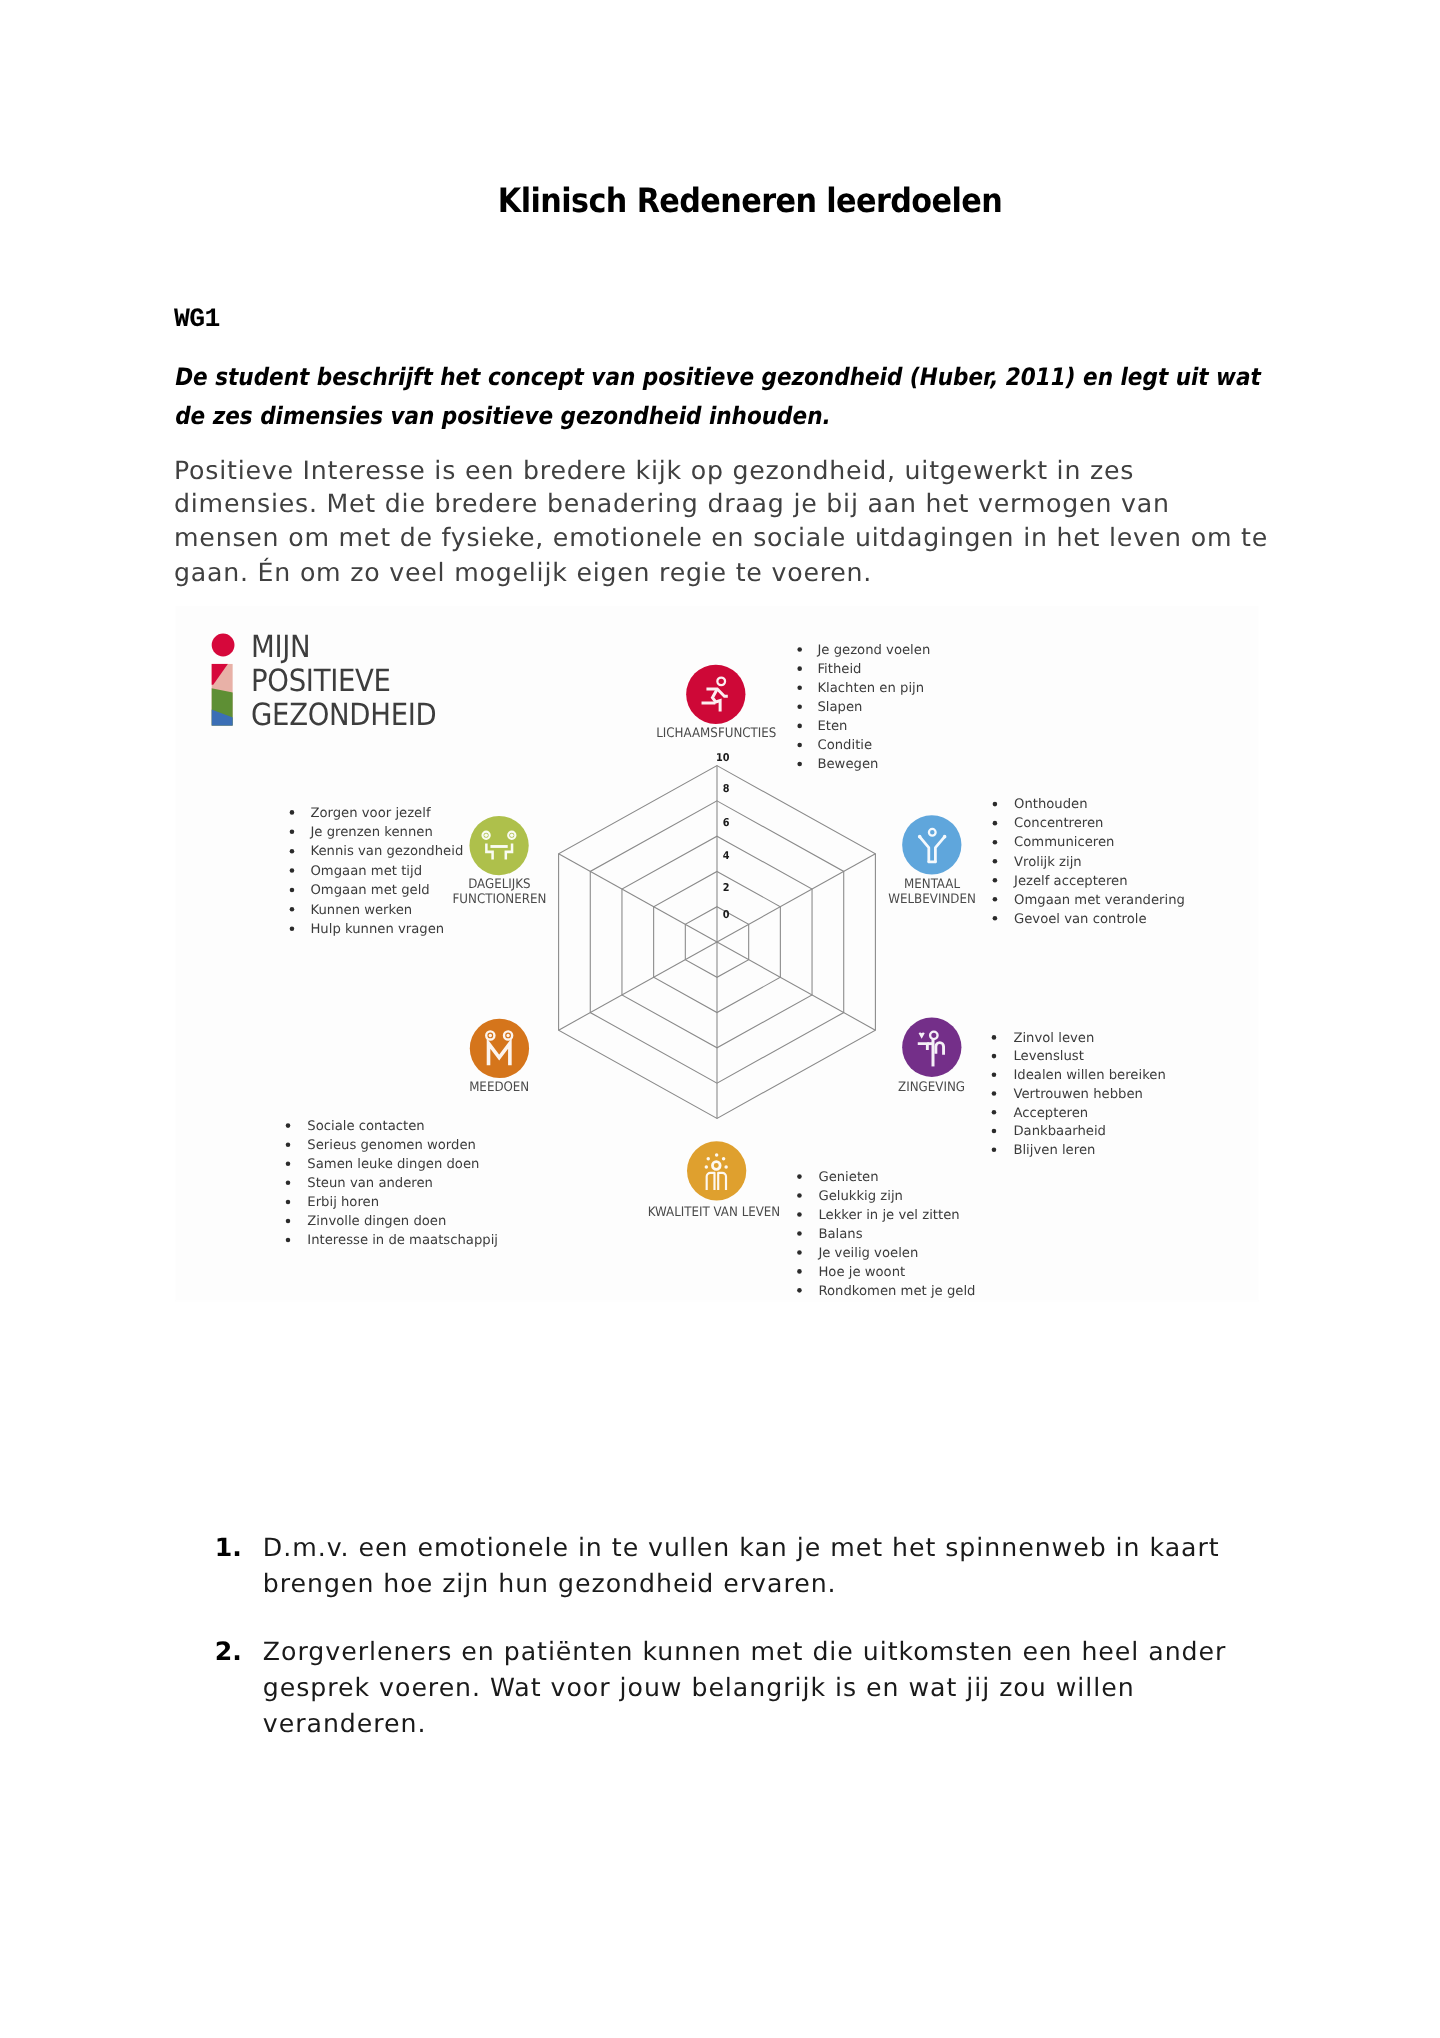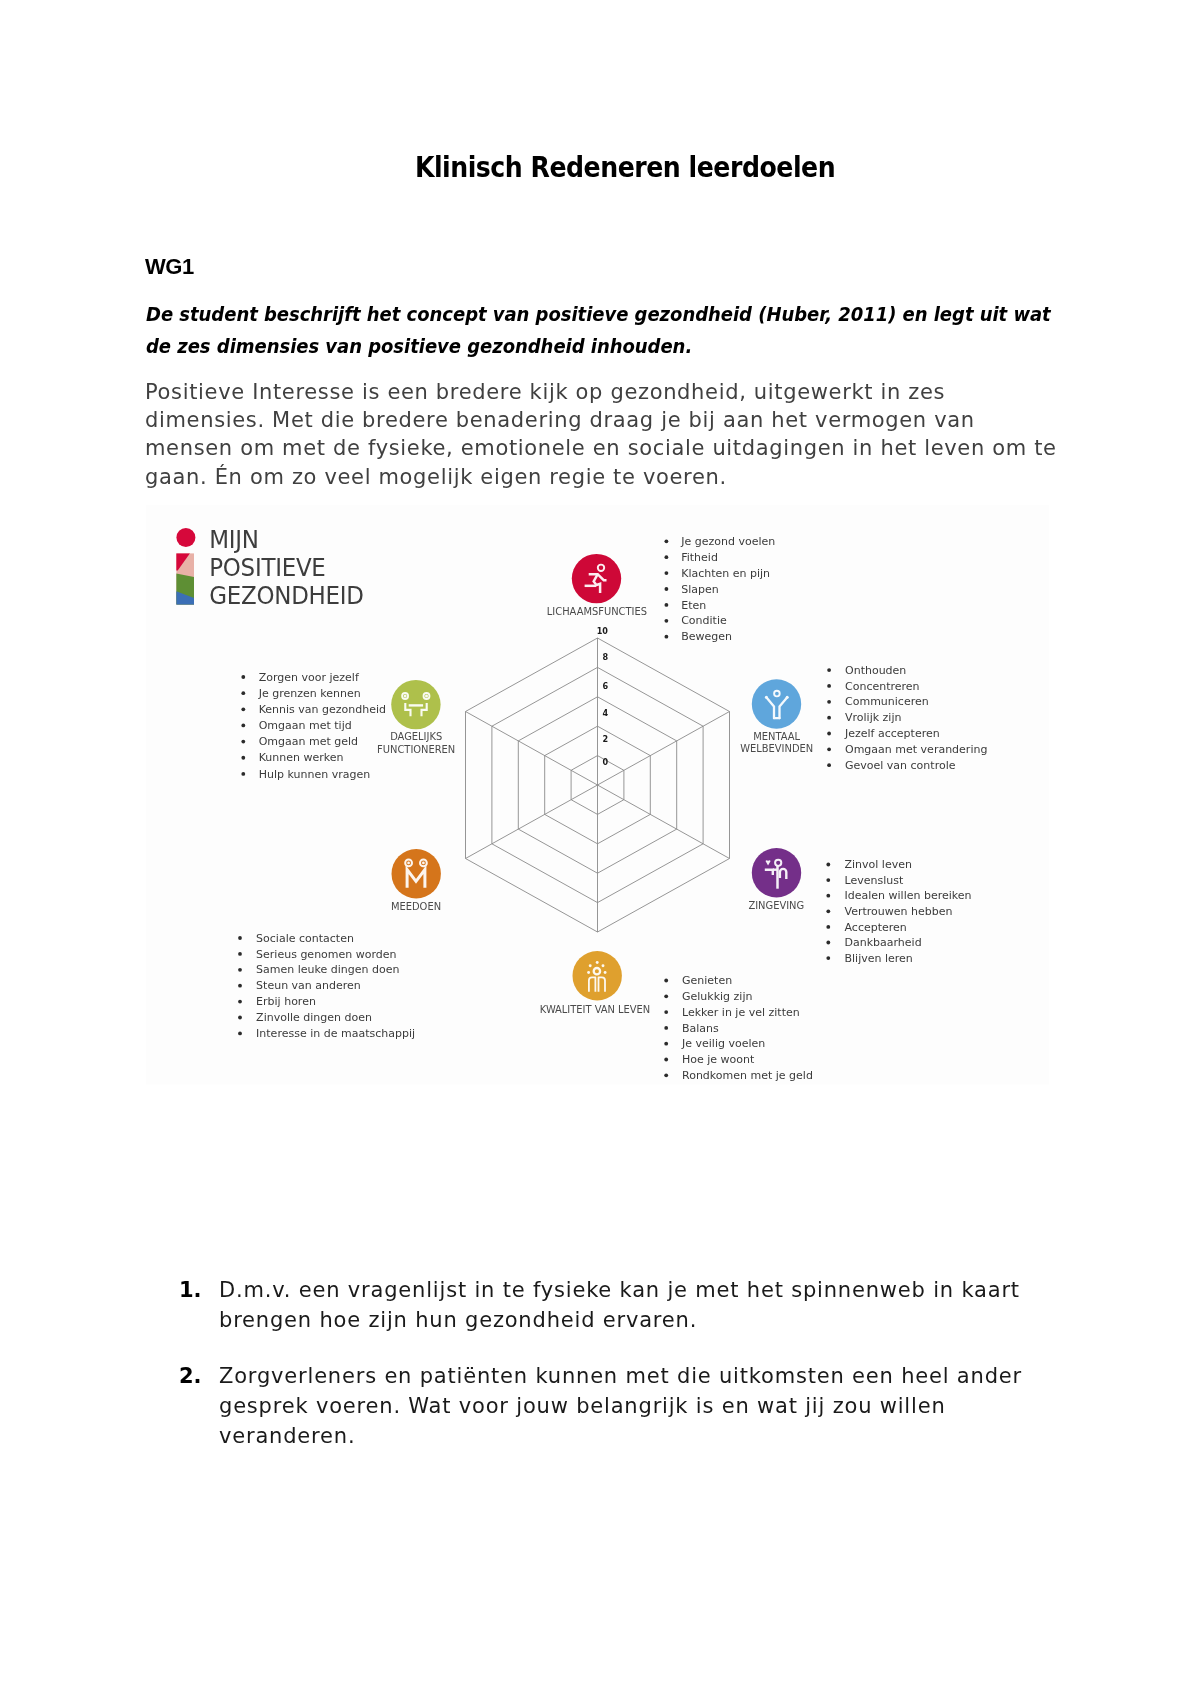--- a/index.html
+++ b/index.html
@@ -11,21 +11,21 @@
   }
   .page{position:absolute;left:0;top:0;width:1200px;height:1698px;background:#fff;}
 
   .doc-title{
     position:absolute;left:0;top:154px;width:1200px;text-align:center;
     font-family:"DejaVu Sans Condensed","DejaVu Sans",sans-serif;
     font-weight:bold;font-size:28px;line-height:28px;letter-spacing:-0.48px;color:#000;margin-left:25px;
   }
   .wg1{
     position:absolute;left:145px;top:256px;
-    font-family:Liberation Sans, sans-serif;
+    font-family:Liberation Mono, monospace;
     font-weight:bold;font-size:22px;line-height:22px;letter-spacing:-0.5px;color:#000;
   }
   .obj{
     position:absolute;left:146px;width:916px;
     font-family:"DejaVu Sans Condensed","DejaVu Sans",sans-serif;
     font-weight:bold;font-style:italic;font-size:20px;color:#000;
     line-height:31.5px;letter-spacing:-0.03px;
   }
   .obj1{top:299px;}
   .obj2{top:1195px;}
@@ -269,19 +269,19 @@
               <circle cx="97.3" cy="268.9" r="1.9" fill="#2b2b2b"></circle>
               <text x="112.7" y="272.5" font-family="DejaVu Sans, sans-serif" font-size="11" fill="#3b3b3b">Hulp kunnen vragen</text>
             </g>
           </g>
         </g>
 </svg>
   </div>
 
   <div class="ol">
     <div class="li">
-      <span class="num">1.</span><span>D.m.v. een vragenlijst in te fysieke kan je met het spinnenweb in kaart brengen hoe zijn hun gezondheid ervaren.</span>
+      <span class="num">1.</span><span>D.m.v. een emotionele in te vullen kan je met het spinnenweb in kaart brengen hoe zijn hun gezondheid ervaren.</span>
     </div>
     <div class="li">
       <span class="num">2.</span><span>Zorgverleners en patiënten kunnen met die uitkomsten een heel ander gesprek voeren. Wat voor jouw belangrijk is en wat jij zou willen veranderen.</span>
     </div>
   </div>
 </div>
 
 </body></html>

